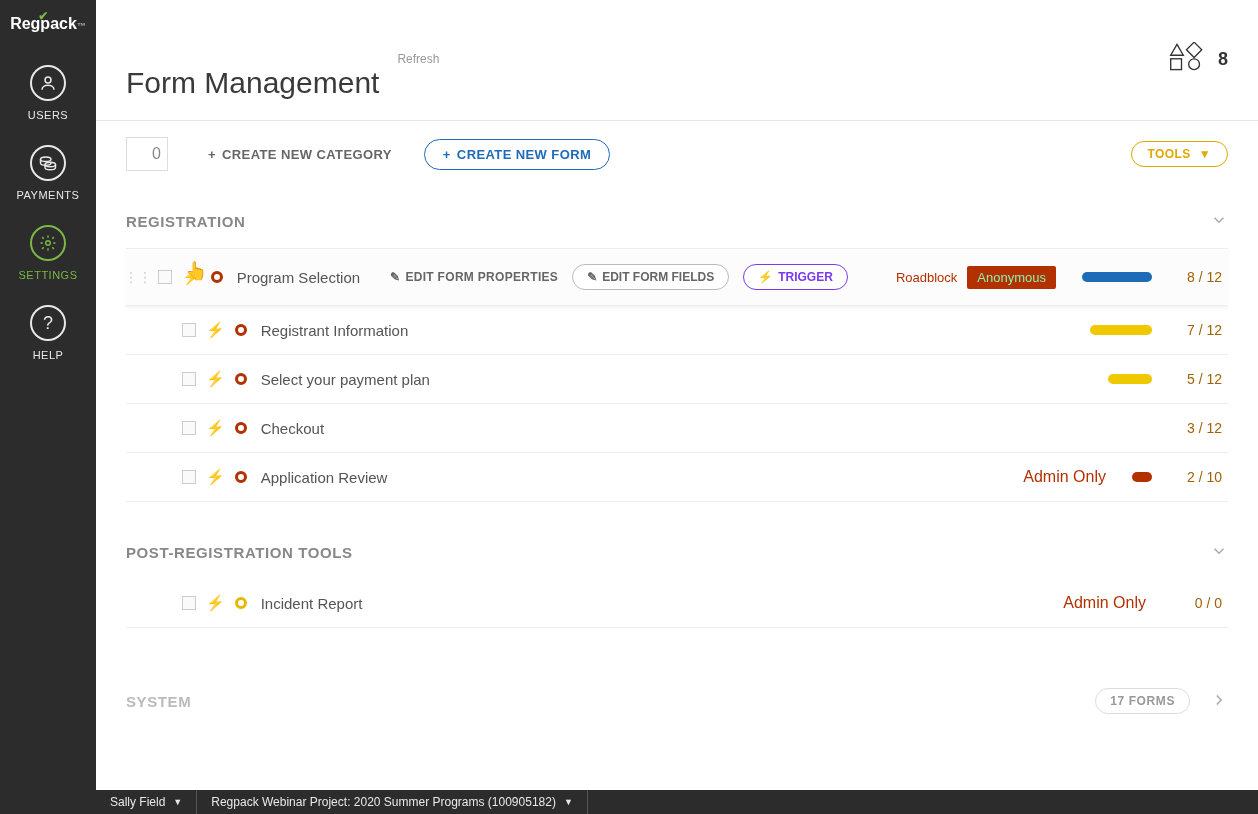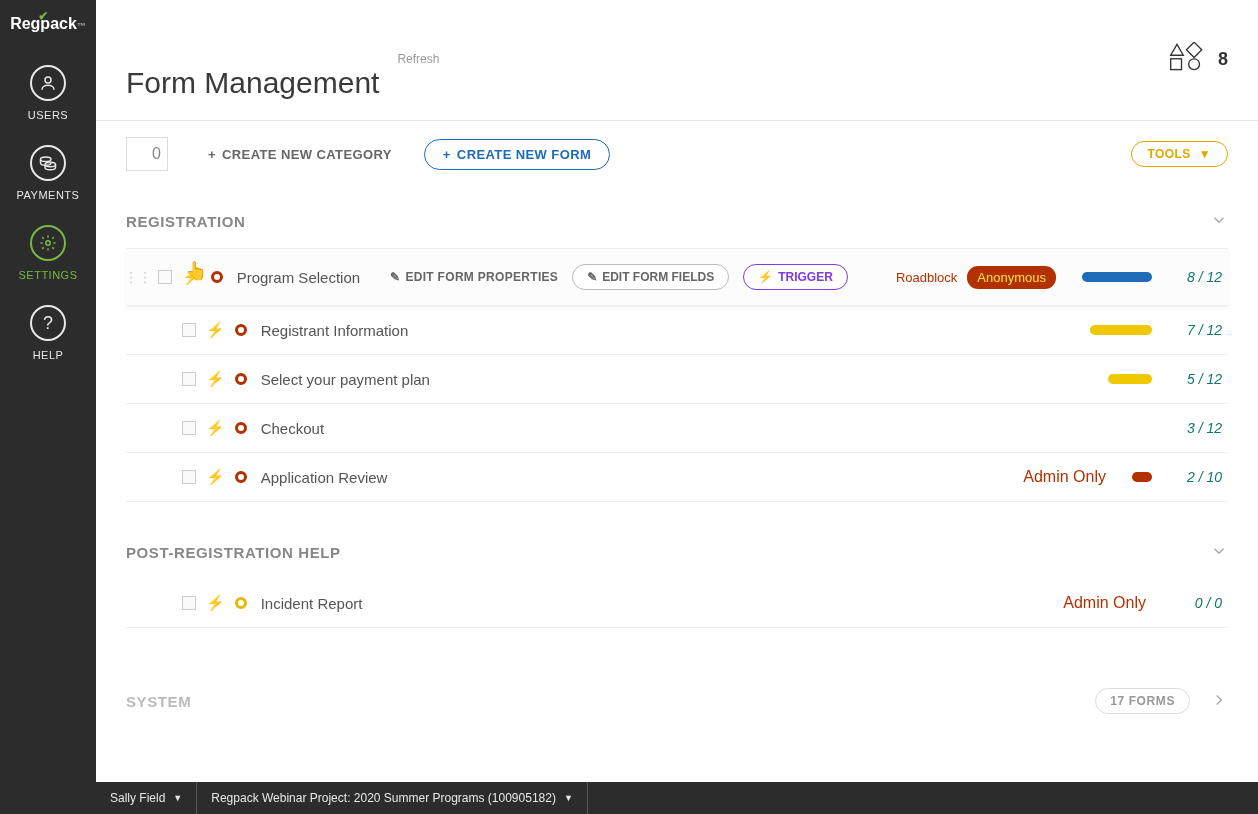--- a/index.html
+++ b/index.html
@@ -35,31 +35,31 @@
 .bolt{color:#7c3aed;font-size:15px;}
 .bolt.muted{color:#d8d8d8;}
 .rec{width:12px;height:12px;border:3px solid #b33000;border-radius:50%;display:inline-block;}
 .rec.yellow{border-color:#e8b800;}
 .form-name{font-size:15px;color:#555;margin-left:4px;}
 .row-actions{display:flex;align-items:center;gap:14px;margin-left:20px;}
 .action-link{color:#666;font-size:12px;font-weight:600;letter-spacing:0.3px;cursor:pointer;display:flex;align-items:center;gap:5px;}
 .pill-btn{border:1px solid #bbb;border-radius:14px;padding:5px 14px;font-size:12px;font-weight:600;color:#666;cursor:pointer;background:#fff;display:flex;align-items:center;gap:5px;}
 .pill-trigger{border-color:#7c3aed;color:#7c3aed;}
 .roadblock{color:#b33000;font-size:13px;margin-left:auto;}
-.anon-badge{background:#b33000;color:#fde047;font-size:13px;padding:4px 10px;border-radius:11px;}
+.anon-badge{background:#b33000;color:#86efac;font-size:13px;padding:4px 10px;border-radius:2px;}
 .admin-only{color:#b33000;font-size:16px;}
 .progress{height:10px;border-radius:5px;}
 .progress.blue{background:#1e6bb8;width:70px;}
 .progress.yellow{background:#f0c800;width:62px;}
 .progress.yellow2{background:#f0c800;width:44px;}
 .progress.red{background:#b33000;width:20px;}
-.ratio{color:#0f766e;font-size:14px;min-width:50px;text-align:right;font-style:italic;}
+.ratio{color:#a16207;font-size:14px;min-width:50px;text-align:right;}
 .row-tail{display:flex;align-items:center;gap:20px;margin-left:16px;}
 .forms-count-pill{border:1px solid #ddd;border-radius:14px;padding:5px 14px;font-size:12px;font-weight:600;color:#999;cursor:pointer;background:#fff;}
-.footer{position:absolute;left:96px;right:0;bottom:0;height:32px;background:#2c2c2c;color:#e8e8e8;display:flex;align-items:flex-end;font-size:12px;}
+.footer{position:absolute;left:96px;right:0;bottom:0;height:24px;background:#2c2c2c;color:#e8e8e8;display:flex;align-items:flex-end;font-size:12px;}
 .footer-cell{padding:0 14px;border-right:1px solid #555;height:100%;display:flex;align-items:center;gap:8px;cursor:pointer;}
 .cursor-img{position:absolute;left:185px;top:260px;pointer-events:none;font-size:18px;}
 .spacer{flex:1;}
 </style>
 </head>
 <body>
 
 <div class="sidebar">
   <div class="logo">
     <sup>✔</sup><span>Regpack</span><span style="font-size:9px;color:#aaa;">™</span>
@@ -234,21 +234,21 @@
         <div class="row-tail">
           <span class="progress red"></span>
           <span class="ratio">2 / 10</span>
         </div>
       </div>
     </div>
   </div>
 
   <div class="section" style="margin-top:40px;">
     <div class="section-header">
-      <span>POST-REGISTRATION HELP</span>
+      <span>POST-REGISTRATION TOOLS</span>
       <span class="chev">
         <svg width="18" height="18" viewBox="0 0 24 24" fill="none" stroke="#aaa" stroke-width="2">
             <path d="M6 9l6 6 6-6"></path>
           </svg>
       </span>
     </div>
     <div class="form-row">
       <span class="drag-handle">⋮⋮</span>
       <div class="row-content" style="padding-left:32px;">
         <span class="cb"></span>

